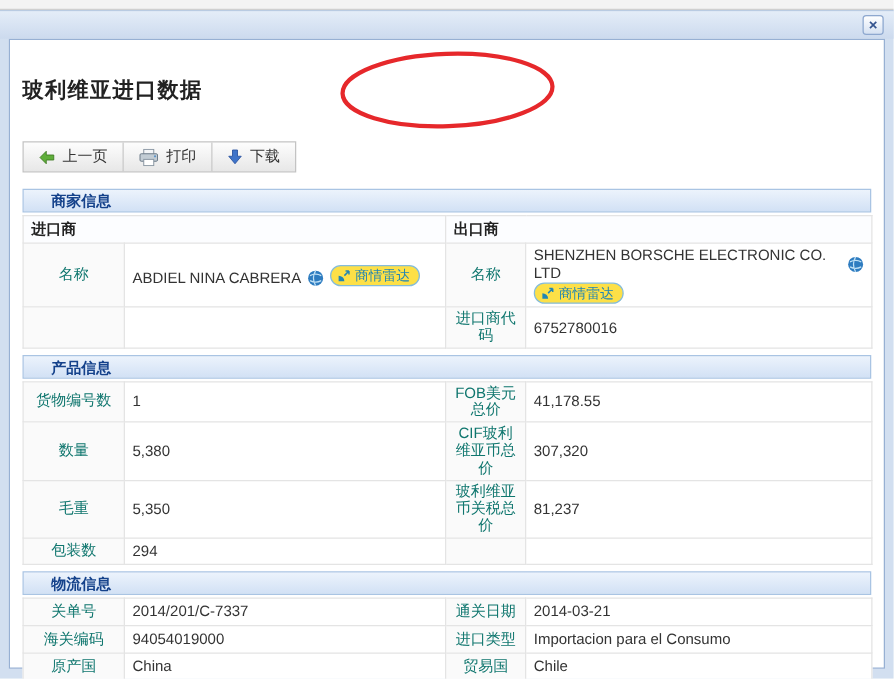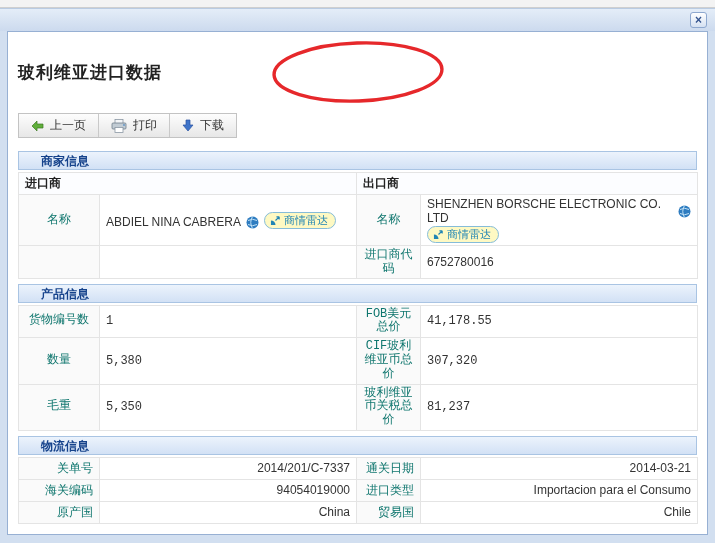--- a/index.html
+++ b/index.html
@@ -61,27 +61,27 @@
   }
   table.grid {
     width:679px; border-collapse:collapse; background:#fff;
     font-size:12px; color:#333; table-layout:fixed;
     border:1px solid #abc5e6;
   }
   table.grid td { border:1px solid #e4e4e4; padding:2px 6px; vertical-align:middle; overflow:hidden; }
   td.lbl { background:#fafafa; text-align:center; color:#0f766e; line-height:1.15; }
   td.subhead { font-weight:bold; color:#222; background:#fcfdff; padding-left:22px; }
   tr.h20 td { height:21px;margin-left:24px; } tr.h38 td { height:38px; }
-  tr.h28 td { height:28px;font-family:Liberation Mono, monospace; } tr.h22 td { height:22px;text-align:right; }
+  tr.h28 td { height:28px; } tr.h22 td { height:22px; }
   .cell-flex { display:flex; align-items:flex-end; gap:5px; flex-wrap:wrap; }
   .globe-icon { flex:0 0 auto; display:inline-block; }
   .radar-badge {
     display:inline-flex; align-items:center; gap:3px;
     border:1px solid #85bcd9; border-radius:9px; height:17px; padding:0 7px 0 5px;
-    color:var(--badge-blue,#2185b4); font-size:11px; cursor:pointer; background:#fef9c3;
+    color:var(--badge-blue,#2185b4); font-size:11px; cursor:pointer; background:#fde047;
     white-space:nowrap;
   }
   .two-line .line { display:flex; align-items:center; gap:5px; }
   .two-line .line + .line { margin-top:1px; }
 </style>
 </head>
 <body>
 
 <div class="top-strip"></div>
 
@@ -213,20 +213,26 @@
             <td>5,380</td>
             <td class="lbl">CIF玻利维亚币总价</td>
             <td>307,320</td>
           </tr>
           <tr class="h28">
             <td class="lbl">毛重</td>
             <td>5,350</td>
             <td class="lbl">玻利维亚币关税总价</td>
             <td>81,237</td>
           </tr>
+          <tr class="h20">
+            <td class="lbl">包装数</td>
+            <td>294</td>
+            <td class="lbl"></td>
+            <td></td>
+          </tr>
         </tbody>
           </table>
       </div>
 
       
       <div class="section">
         <div class="sec-header">物流信息</div>
         <table class="grid">
           <colgroup>
               <col style="width:81px">

